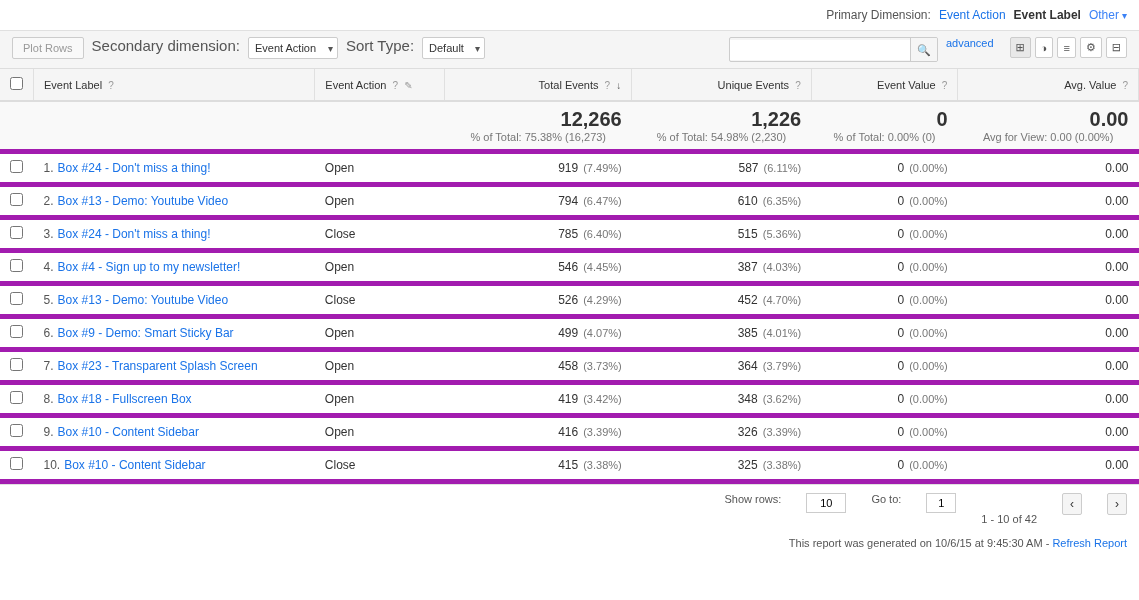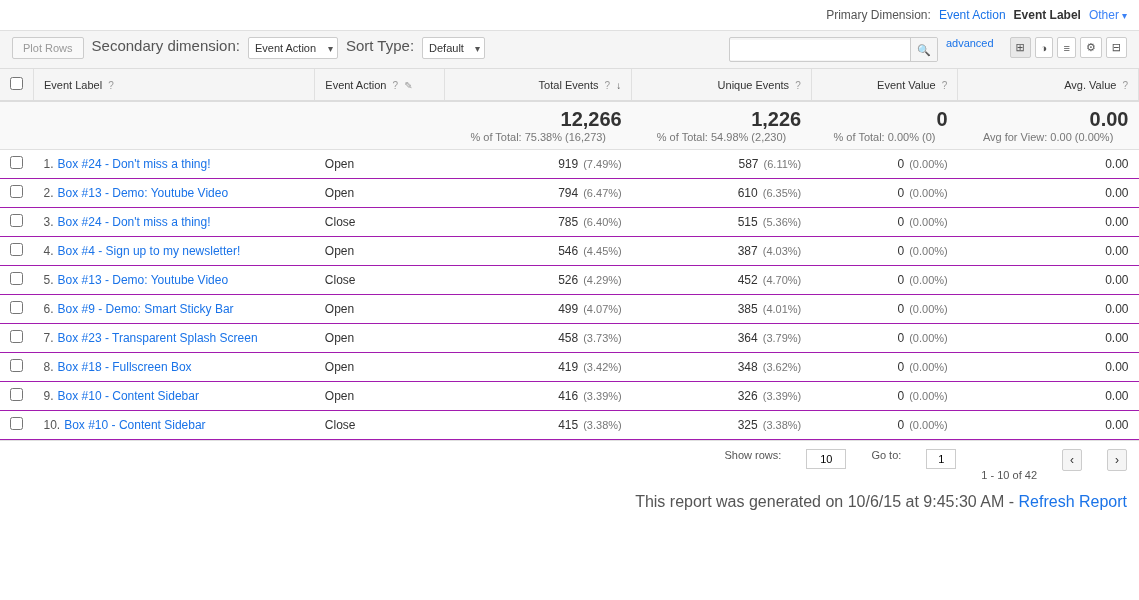--- a/index.html
+++ b/index.html
@@ -42,42 +42,42 @@
     th .help-icon { color: #999; font-size: 10px; margin-left: 3px; cursor: pointer; }
     th .sort-arrow { color: #555; font-size: 10px; margin-left: 3px; }
     th .edit-icon { color: #999; font-size: 10px; margin-left: 3px; cursor: pointer; }
 
     
     .summary-row td { background: #f9f9f9; padding: 6px 10px; border-bottom: 1px solid #e0e0e0; font-size: 11px; color: #555; }
     .summary-row .big-number { font-size: 20px; font-weight: bold; color: #333; display: block; text-align: right; }
     .summary-row .pct-text { font-size: 11px; color: #777; display: block; text-align: center; }
 
     
-    tbody tr { border-bottom: 1px solid #a21caf; }
+    tbody tr { border-bottom: 5px solid #a21caf; }
     td { padding: 6px 10px; vertical-align: middle; }
     td.numeric { text-align: right; }
     .row-num { color: #555; margin-right: 4px; }
     .row-link { color: #1a73e8; text-decoration: none; cursor: pointer; }
     .pct-small { color: #777; font-size: 11px; margin-left: 5px; }
     .zero-val { color: #333; }
 
     
     .cb-cell { width: 28px; text-align: center; }
     input[type=checkbox] { cursor: pointer; }
 
     
     .table-footer { display: flex; align-items: flex-start; justify-content: flex-end; padding: 8px 12px; gap: 25px; border-top: 1px solid #e0e0e0; background: #fff; }
     .footer-label { font-size: 11px; color: #555; }
     .rows-input { width: 40px; padding: 3px 5px; border: 1px solid #ccc; font-size: 11px; text-align: center; }
     .goto-input { width: 30px; padding: 3px 5px; border: 1px solid #ccc; font-size: 11px; text-align: center; }
     .page-range { font-size: 11px; color: #555; margin-top: 20px; }
     .page-btn { padding: 3px 7px; border: 1px solid #ccc; background: #f5f5f5; cursor: pointer; font-size: 12px; color: #333; border-radius: 2px; }
 
     
-    .report-footer { text-align: right; padding: 4px 12px 8px; font-size: 16px; color: #555; }
+    .report-footer { text-align: right; padding: 4px 12px 8px; font-size: 11px; color: #555; }
     .refresh-link { color: #1a73e8; text-decoration: none; cursor: pointer; }
 
     .header-checkbox-row th { background: #f5f5f5; }
   </style>
 </head>
 <body>
 
 <div class="top-bar">
   <span class="primary-dim-label">Primary Dimension:</span>
   <a class="dim-link">Event Action</a>

